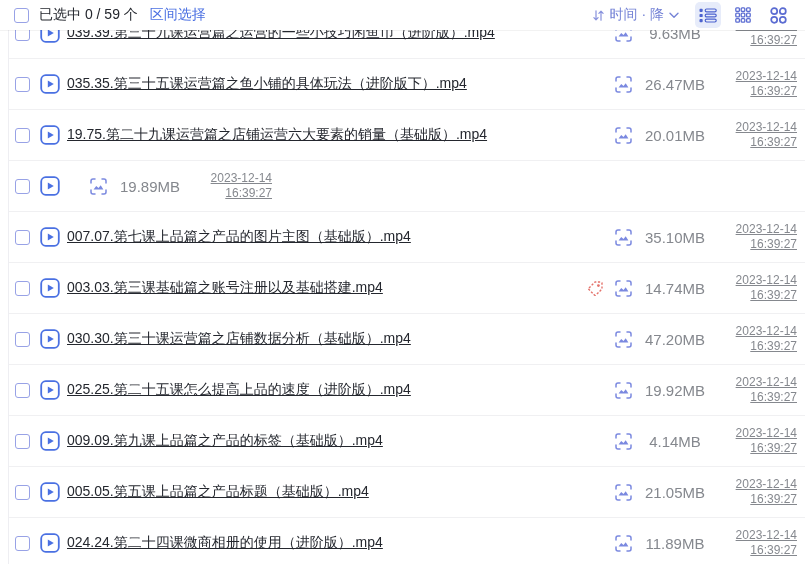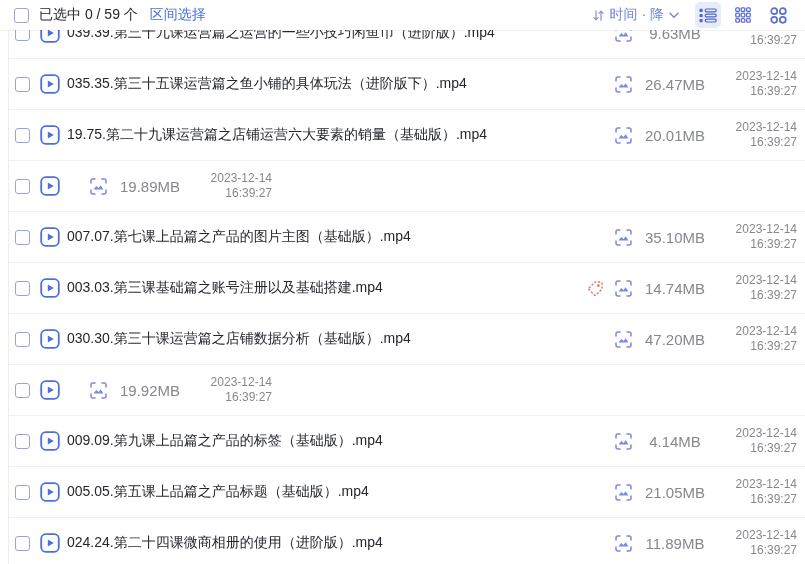--- a/index.html
+++ b/index.html
@@ -27,26 +27,26 @@
   .view-btn.active{background:#e7ecfa;}
   
   .list{position:absolute;top:8px;left:8px;right:0;border-left:1px solid #eeeef2;}
   .row{
     height:50px;display:flex;align-items:center;padding:0 8px 0 6px;
     border-bottom:1px solid #f0f0f2;background:#fff;
   }
   .file-icon{width:20px;height:20px;margin-left:10px;flex:0 0 auto;display:flex;}
   .file-name{
     flex:1 1 auto;margin-left:7px;font-size:14px;color:#24272e;
-    white-space:nowrap;overflow:hidden;text-overflow:ellipsis;
+    white-space:nowrap;overflow:hidden;text-overflow:ellipsis;text-decoration:underline;
   }
   .row-icons{flex:0 0 auto;width:48px;display:flex;justify-content:flex-end;align-items:center;gap:9px;}
   .row-icons .ic{width:19px;height:19px;display:flex;cursor:pointer;}
   .file-size{flex:0 0 auto;width:76px;text-align:center;font-size:15px;color:#85888e;margin-left:4px;white-space:nowrap;}
-  .file-date{flex:0 0 auto;width:80px;margin-left:4px;text-align:right;font-size:12px;line-height:15px;color:#85888e;white-space:nowrap;}
+  .file-date{flex:0 0 auto;width:80px;margin-left:4px;text-align:right;font-size:12px;line-height:15px;color:#85888e;white-space:nowrap;text-decoration:underline;}
   svg{display:block;}
 </style>
 </head>
 <body>
 
 <div class="screen">
 
   <div class="list">
   <div class="row">
     <span class="checkbox"></span>
@@ -293,20 +293,21 @@
   </div>
 
   <div class="row">
     <span class="checkbox"></span>
     <span class="file-icon">
       <svg width="20" height="20" viewBox="0 0 20 20">
         <rect x="1.2" y="1.2" width="17.6" height="17.6" rx="4.5" fill="none" stroke="#4a70e2" stroke-width="1.8"></rect>
         <path d="M7.8 6.4 L13.8 10 L7.8 13.6 Z" fill="#4a70e2"></path>
       </svg>
     </span>
+    <span class="file-name">025.25.第二十五课怎么提高上品的速度（进阶版）.mp4</span>
     <span class="row-icons">
       <span class="ic" style="visibility: hidden;">
         <svg width="19" height="19" viewBox="0 0 19 19">
           <path d="M3 9 L9 3 H14.5 Q16 3 16 4.5 V10 L10 16 Q9.2 16.8 8.4 16 L3 10.6 Q2.2 9.8 3 9 Z" fill="none" stroke="#e4736c" stroke-width="1.4" stroke-dasharray="2.2 1.6" stroke-linejoin="round"></path>
           <circle cx="12.4" cy="6.6" r="1.4" fill="#e4736c"></circle>
         </svg>
       </span>
       <span class="ic">
         <svg width="19" height="19" viewBox="0 0 19 19">
           <g fill="none" stroke="#7b89e0" stroke-width="1.5" stroke-linecap="round">

